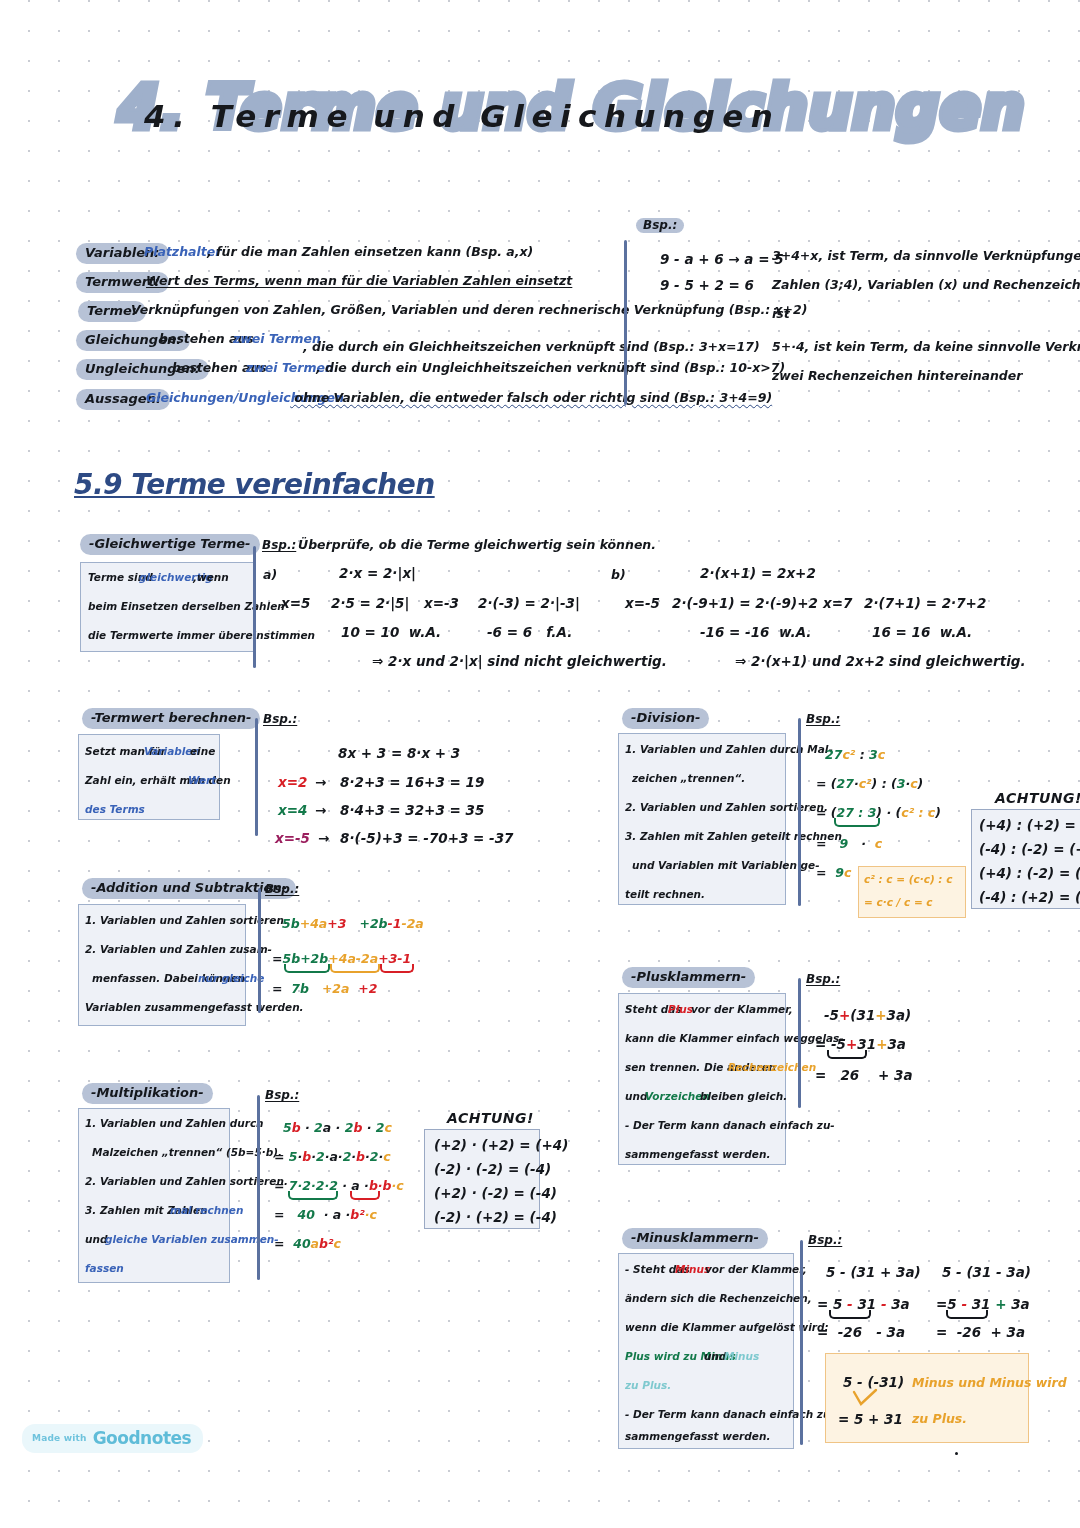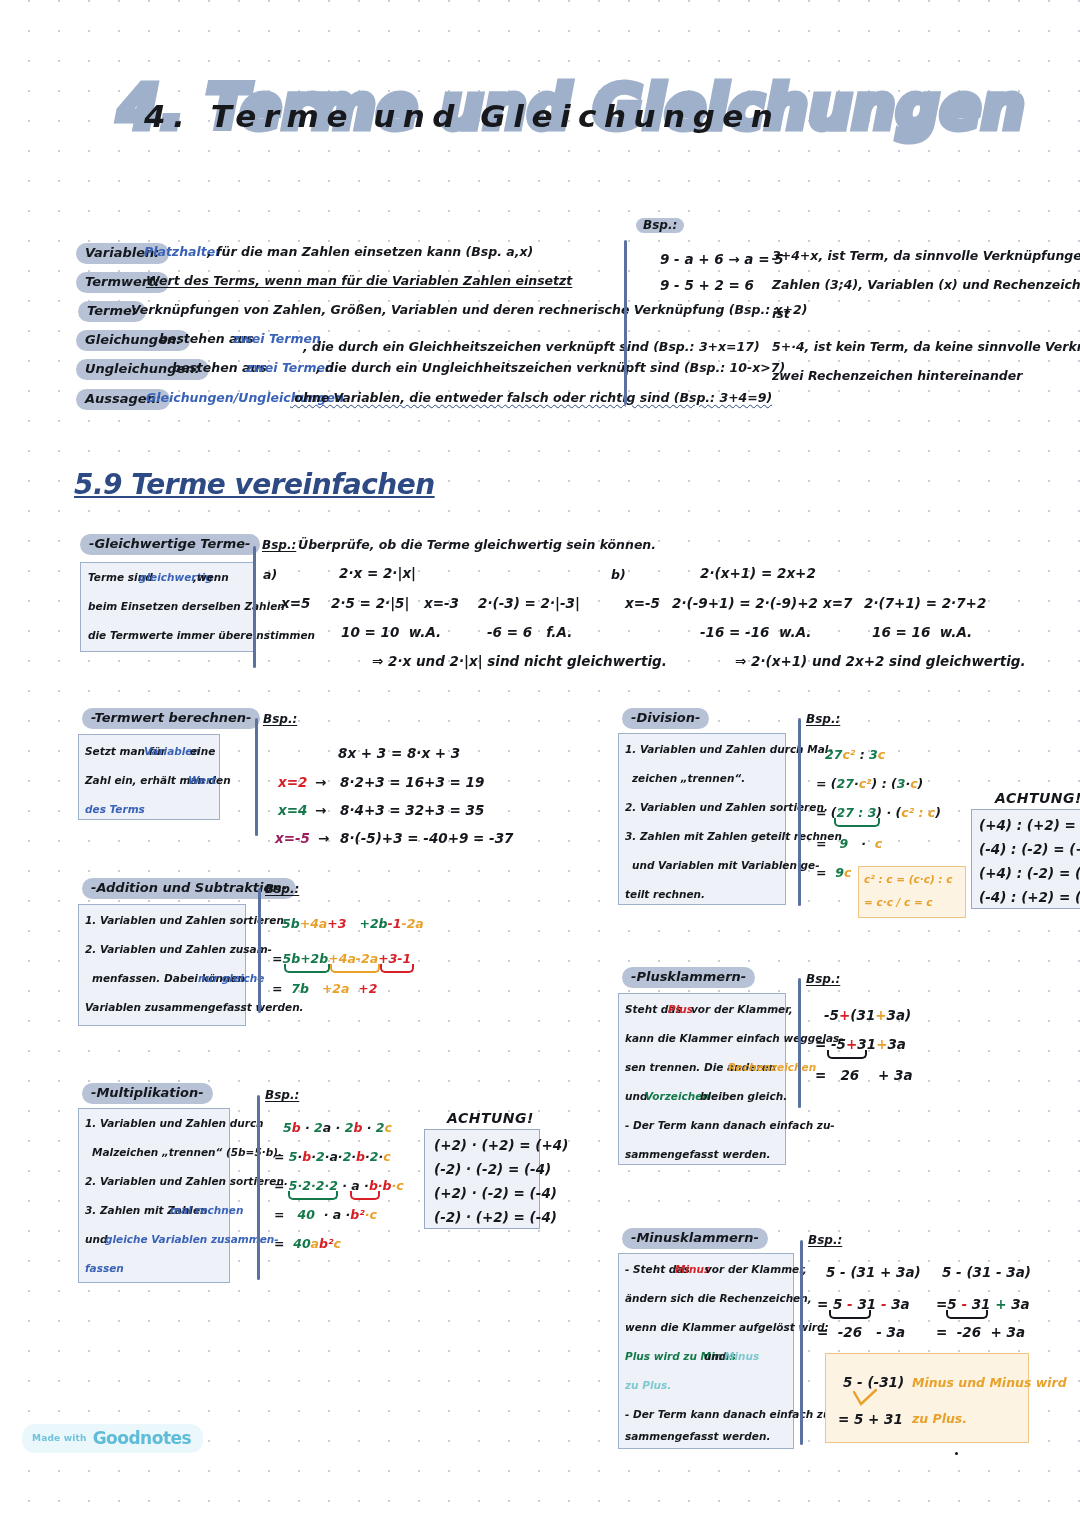--- a/index.html
+++ b/index.html
@@ -278,21 +278,21 @@
   <div class="ln eq red" style="left:278px;top:775px;">x=2</div>
   <div class="ln eq" style="left:315px;top:775px;">→</div>
   <div class="ln eq" style="left:340px;top:775px;">8·2+3 = 16+3 = 19</div>
 
   <div class="ln eq green" style="left:278px;top:803px;">x=4</div>
   <div class="ln eq" style="left:315px;top:803px;">→</div>
   <div class="ln eq" style="left:340px;top:803px;">8·4+3 = 32+3 = 35</div>
 
   <div class="ln eq purple" style="left:275px;top:831px;">x=-5</div>
   <div class="ln eq" style="left:318px;top:831px;">→</div>
-  <div class="ln eq" style="left:340px;top:831px;">8·(-5)+3 = -40+9 = -37</div>
+  <div class="ln eq" style="left:340px;top:831px;">8·(-5)+3 = -70+3 = -37</div>
 
   <div class="pill wide" style="left:82px;top:878px;">-Addition und Subtraktion-</div>
   <div class="defbox" style="left:78px;top:904px;width:168px;height:122px;"></div>
   <div class="ln xs" style="left:85px;top:915px;">1. Variablen und Zahlen sortieren.</div>
   <div class="ln xs" style="left:85px;top:944px;">2. Variablen und Zahlen zusam-</div>
   <div class="ln xs" style="left:92px;top:973px;">menfassen. Dabei können</div>
   <div class="ln xs blue" style="left:198px;top:973px;">nur gleiche</div>
   <div class="ln xs" style="left:85px;top:1002px;">Variablen zusammengefasst werden.</div>
 
   <div class="vbar" style="left:258px;top:888px;height:125px;"></div>
@@ -325,21 +325,21 @@
   <div class="vbar" style="left:257px;top:1095px;height:185px;"></div>
   <div class="bsp plain" style="left:265px;top:1088px;">Bsp.:</div>
 
   <div class="abs" style="left:283px;top:1117px;">
     <span class="ln green" style="position:relative;">5</span><span class="ln red" style="position:relative;">b</span><span class="ln" style="position:relative;"> · </span><span class="ln green" style="position:relative;">2</span><span class="ln" style="position:relative;">a</span><span class="ln" style="position:relative;"> · </span><span class="ln green" style="position:relative;">2</span><span class="ln red" style="position:relative;">b</span><span class="ln" style="position:relative;"> · </span><span class="ln green" style="position:relative;">2</span><span class="ln orange" style="position:relative;">c</span>
   </div>
   <div class="abs" style="left:274px;top:1146px;">
     <span class="ln" style="position:relative;">= </span><span class="ln green" style="position:relative;">5</span><span class="ln" style="position:relative;">·</span><span class="ln red" style="position:relative;">b</span><span class="ln" style="position:relative;">·</span><span class="ln green" style="position:relative;">2</span><span class="ln" style="position:relative;">·a·</span><span class="ln green" style="position:relative;">2</span><span class="ln" style="position:relative;">·</span><span class="ln red" style="position:relative;">b</span><span class="ln" style="position:relative;">·</span><span class="ln green" style="position:relative;">2</span><span class="ln" style="position:relative;">·</span><span class="ln orange" style="position:relative;">c</span>
   </div>
   <div class="abs" style="left:274px;top:1175px;">
-    <span class="ln" style="position:relative;">= </span><span class="ln green" style="position:relative;">5·2·2·2</span><span class="ln" style="position:relative;"> · a ·</span><span class="ln red" style="position:relative;">b·b</span><span class="ln orange" style="position:relative;">·c</span>
+    <span class="ln" style="position:relative;">= </span><span class="ln green" style="position:relative;">7·2·2·2</span><span class="ln" style="position:relative;"> · a ·</span><span class="ln red" style="position:relative;">b·b</span><span class="ln orange" style="position:relative;">·c</span>
   </div>
   <div class="brace g" style="left:288px;top:1191px;width:46px;"></div>
   <div class="brace r" style="left:350px;top:1191px;width:26px;"></div>
   <div class="abs" style="left:274px;top:1204px;">
     <span class="ln" style="position:relative;">=   </span><span class="ln green" style="position:relative;">40</span><span class="ln" style="position:relative;">  · a ·</span><span class="ln red" style="position:relative;">b²</span><span class="ln orange" style="position:relative;">·c</span>
   </div>
   <div class="abs" style="left:274px;top:1233px;">
     <span class="ln" style="position:relative;">=  </span><span class="ln green" style="position:relative;">40</span><span class="ln orange" style="position:relative;">a</span><span class="ln red" style="position:relative;">b²</span><span class="ln orange" style="position:relative;">c</span>
   </div>
 

